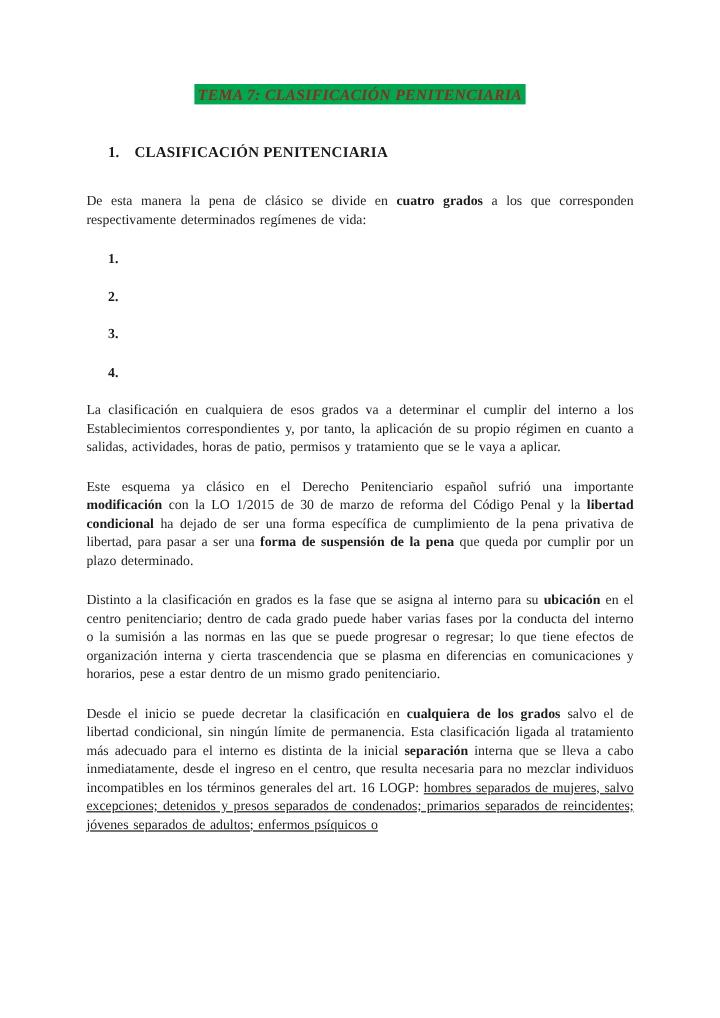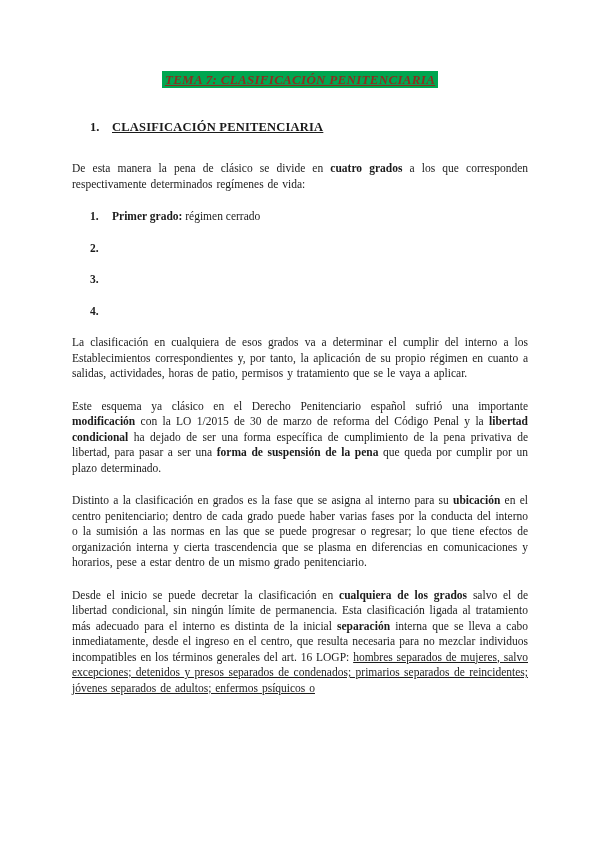--- a/index.html
+++ b/index.html
@@ -23,36 +23,34 @@
   }
   .title-wrap {
     text-align: center;
     margin: 0 0 32px 0;
   }
   .doc-title {
     display: inline;
     font-size: 13px;
     font-weight: bold;
     font-style: italic;
-    text-decoration: underline;
     letter-spacing: 0.3px;
     padding: 1px 3px;
   }
   .section-heading {
     font-size: 12.5px;
     font-weight: bold;
     margin: 0 0 26px 0;
     padding-left: 18px;
   }
   .section-heading .h-num {
     display: inline-block;
     width: 22px;
   }
   .section-heading .h-text {
-    text-decoration: underline;
     letter-spacing: 0.2px;
     margin-top: 36px;
   }
   p.body-par {
     font-size: 11.5px;
     line-height: 15.5px;
     text-align: justify;
     margin: 0 0 17px 0;
     word-spacing: 1px;
   }
@@ -89,21 +87,20 @@
   <div class="section-heading">
     <span class="h-num">1.</span><span class="h-text">CLASIFICACIÓN PENITENCIARIA</span>
   </div>
 
 
   <p class="body-par"><span>De esta manera la pena de clásico se divide en </span><span class="b">cuatro grados</span><span> a los que corresponden respectivamente determinados regímenes de vida:</span></p>
 
   <div class="grade-list">
     <div class="grade-item">
       <span class="li-num">1.</span>
-      <span><span class="li-label">Primer grado:</span><span> régimen cerrado</span></span>
     </div>
     <div class="grade-item">
       <span class="li-num">2.</span>
     </div>
     <div class="grade-item">
       <span class="li-num">3.</span>
     </div>
     <div class="grade-item">
       <span class="li-num">4.</span>
     </div>

